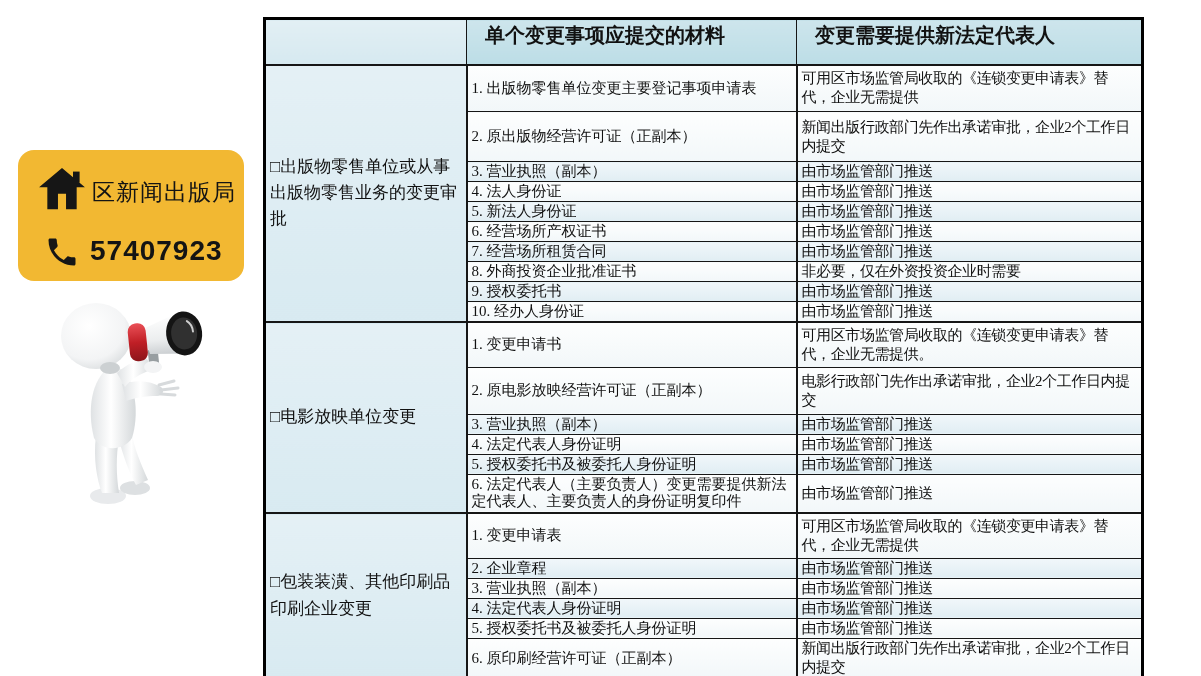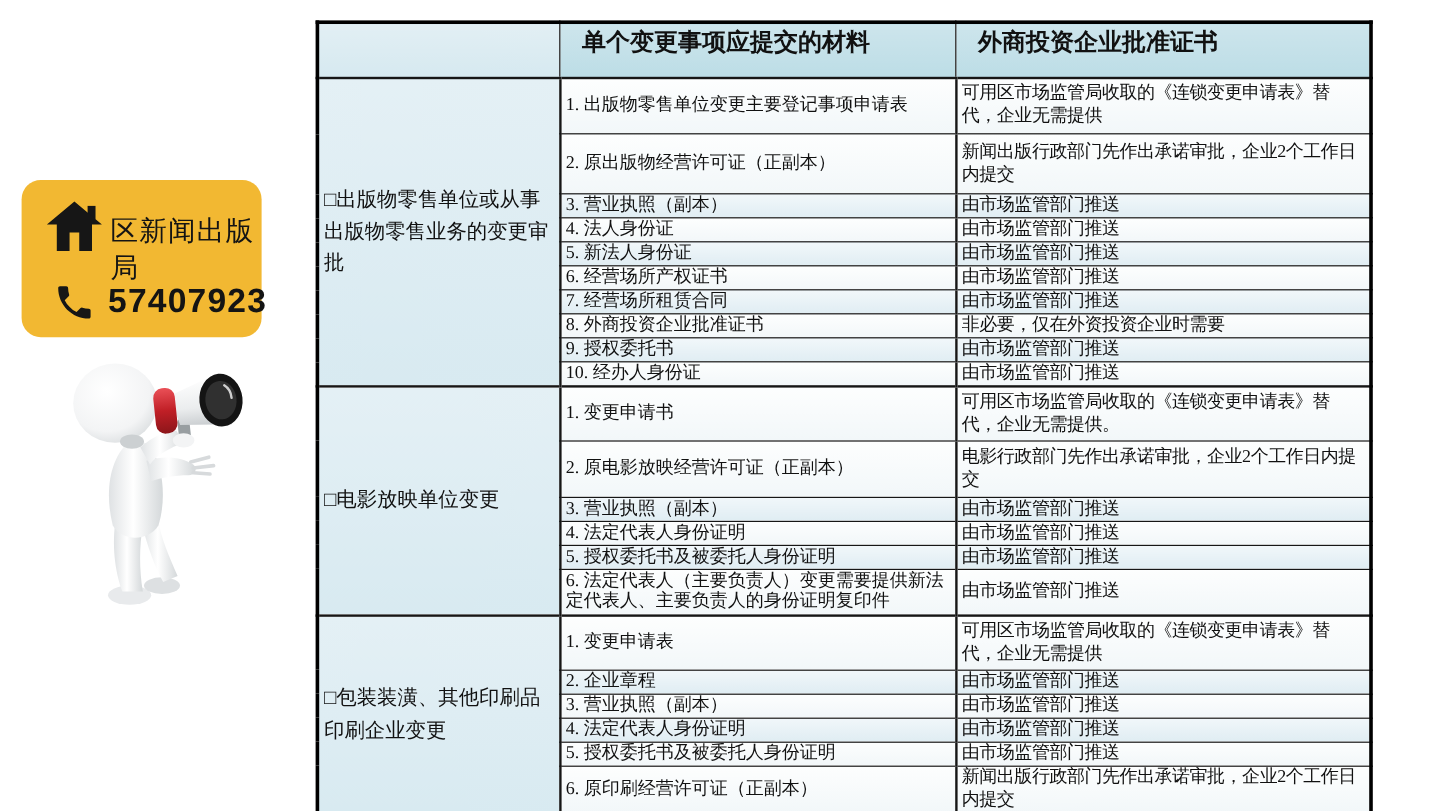--- a/index.html
+++ b/index.html
@@ -1,21 +1,21 @@
 <!DOCTYPE html>
 <html><head>
 <meta charset="utf-8">
 <style>
   * { margin:0; padding:0; box-sizing:border-box; }
   html,body { width:1201px; height:676px; background:#ffffff; overflow:hidden;
     font-family:"Liberation Serif","DejaVu Serif",serif; color:#111; }
   .canvas { position:relative; width:1201px; height:676px; background:#fff; }
 
   
-  .contact-card { position:absolute; left:18px; top:150px; width:200px; height:131px;
+  .contact-card { position:absolute; left:18px; top:150px; width:226px; height:131px;
     background:#f2b832; border-radius:16px; }
   .contact-card .icon { position:absolute; display:block; }
   .icon-home { left:20px; top:17px; width:48px; height:44px; }
   .icon-phone { left:26px; top:84px; width:36px; height:36px; }
   .agency { position:absolute; left:74px; top:27px; font-size:23px; color:#141414;
     font-family:"Liberation Serif","DejaVu Serif",serif; letter-spacing:1px; }
   .phone-number { position:absolute; left:72px; top:85px; font-size:28px; font-weight:bold;
     color:#141414; font-family:"Liberation Sans","DejaVu Sans",sans-serif; letter-spacing:1px; }
 
   
@@ -110,21 +110,21 @@
   <table class="materials-table">
     <colgroup>
         <col style="width:202px">
         <col style="width:330px">
         <col style="width:346px">
       </colgroup>
     <thead>
       <tr>
         <th class="cat-col"></th>
         <th>单个变更事项应提交的材料</th>
-        <th>外商投资企业批准证书</th>
+        <th>变更需要提供新法定代表人</th>
       </tr>
     </thead>
     <tbody id="table-body">
         <tr class="sec-start" style="height: 47px;">
           <td class="c-cat" rowspan="10">□出版物零售单位或从事出版物零售业务的变更审批</td>
           <td class="c-mid shade-w">1. 出版物零售单位变更主要登记事项申请表</td>
           <td class="c-right shade-w">可用区市场监管局收取的《连锁变更申请表》替代，企业无需提供</td>
         </tr>
         <tr style="height: 50px;">
           <td class="c-mid shade-w">2. 原出版物经营许可证（正副本）</td>

